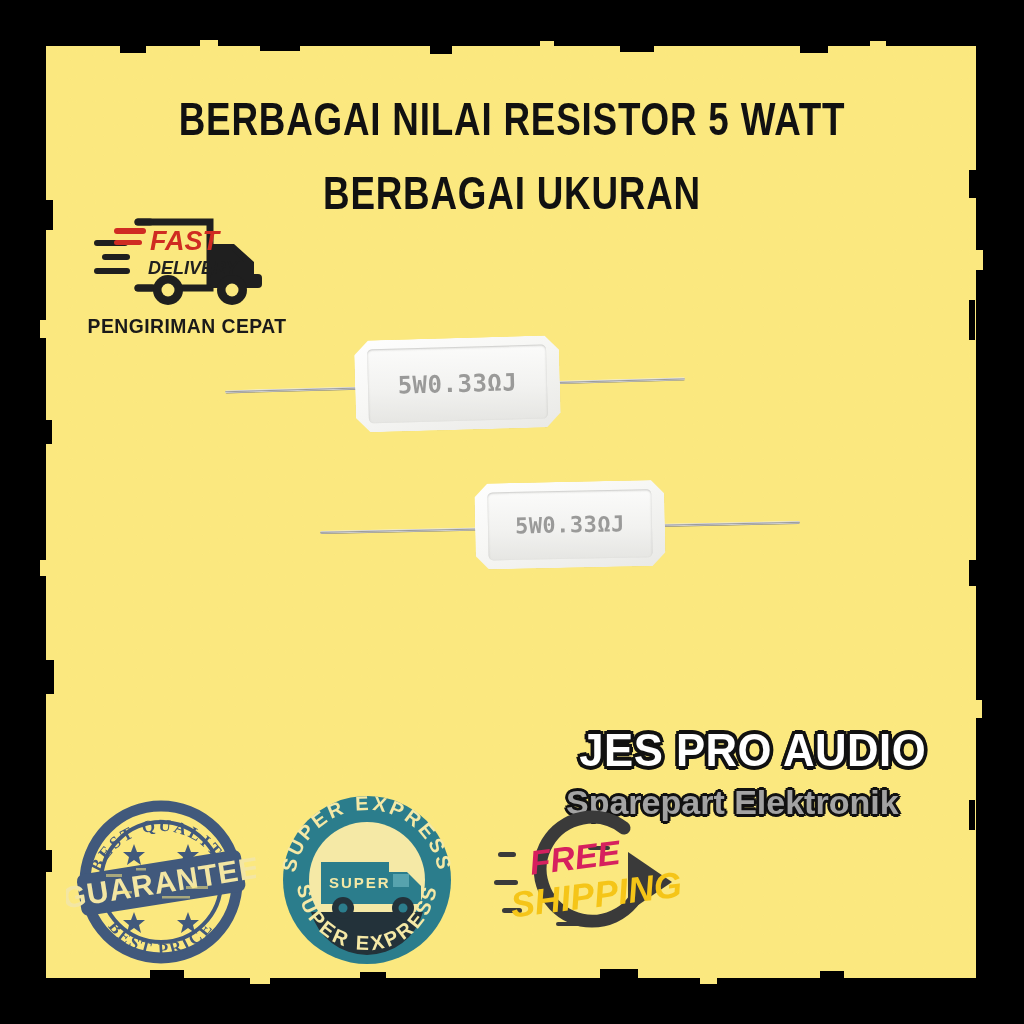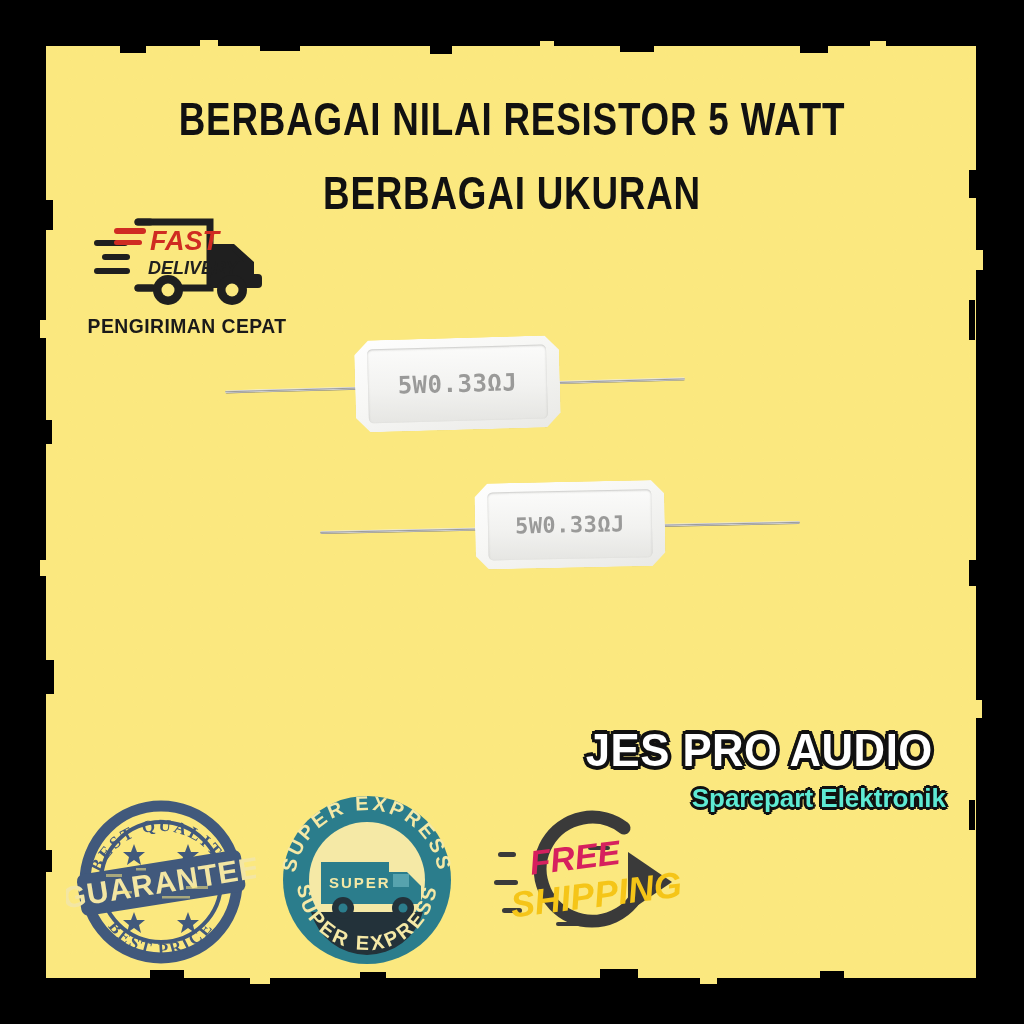--- a/index.html
+++ b/index.html
@@ -72,30 +72,30 @@
   }
   .rtext{
     position:absolute;left:0;right:0;top:50%;transform:translateY(-50%);
     text-align:center;color:#9a9a99;
     font-family:"DejaVu Sans Mono", monospace;
     font-weight:bold;letter-spacing:.5px;
     white-space:nowrap;
   }
 
   
-  #brand{position:absolute;right:78px;top:722px;text-align:right;width:380px;}
+  #brand{position:absolute;right:78px;top:722px;text-align:left;width:380px;}
   #brandName{
     font-size:47px;font-weight:bold;color:#fff;letter-spacing:.5px;
     transform:scaleX(.93);white-space:nowrap;
     text-shadow:
       -3px -3px 0 #111, 3px -3px 0 #111, -3px 3px 0 #111, 3px 3px 0 #111,
       -4px 0 0 #111, 4px 0 0 #111, 0 -4px 0 #111, 0 4px 0 #111;
   }
   #brandSub{
-    margin-top:6px;font-size:26px;font-weight:bold;color:#5eead4;
+    margin-top:6px;font-size:34px;font-weight:bold;color:#a3a3a3;
     white-space:nowrap;
     text-shadow:
       -2px -2px 0 #111, 2px -2px 0 #111, -2px 2px 0 #111, 2px 2px 0 #111,
       -3px 0 0 #111, 3px 0 0 #111, 0 -3px 0 #111, 0 3px 0 #111;
   }
 
   
   .badge{position:absolute;}
 </style>
 </head>

